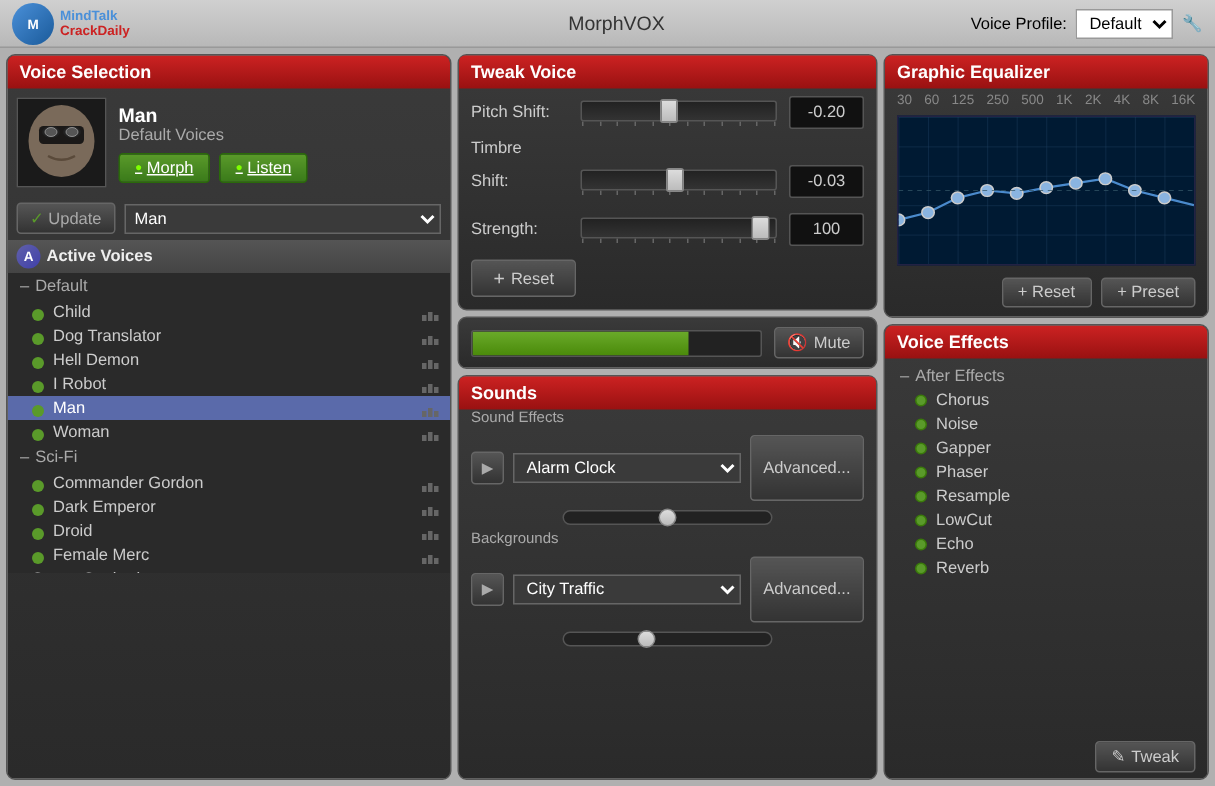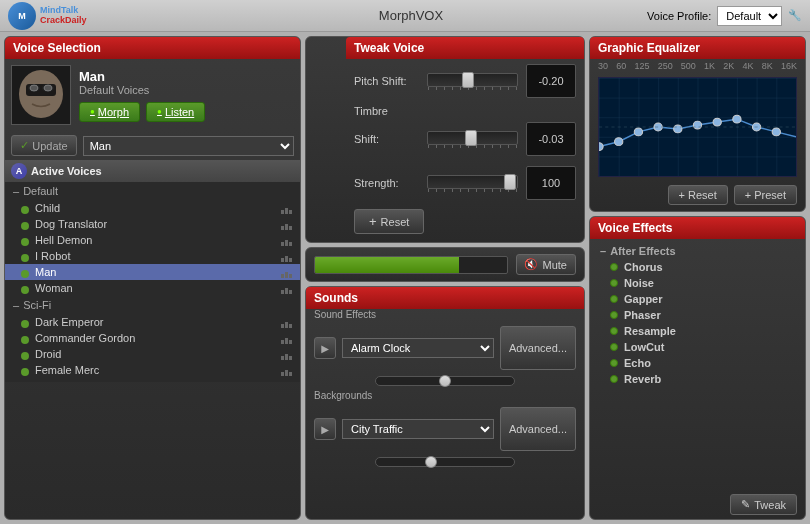--- a/index.html
+++ b/index.html
@@ -240,21 +240,20 @@
       width: 280px;
       flex-shrink: 0;
       display: flex;
       flex-direction: column;
       gap: 4px;
     }
     .tweak-panel {
       background: linear-gradient(to bottom, #3a3a3a, #2a2a2a);
       border-radius: 6px;
       border: 1px solid #555;
-      padding-left: 40px;
     }
     .slider-row {
       display: flex;
       align-items: center;
       padding: 5px 8px;
       gap: 8px;
     }
     .slider-label {
       color: #ccc;
       font-size: 11px;
@@ -289,21 +288,21 @@
       justify-content: space-between;
       padding: 0 1px;
     }
     .tick-marks span {
       width: 1px;
       height: 3px;
       background: #666;
     }
     .value-box {
       width: 50px;
-      height: 34px;
+      height: 22px;
       background: #111;
       border: 1px solid #555;
       color: #ccc;
       font-size: 11px;
       text-align: center;
       border-radius: 2px;
       display: flex;
       align-items: center;
       justify-content: center;
       flex-shrink: 0;
@@ -489,21 +488,20 @@
       border: 1px solid #555;
       flex: 1;
       overflow: hidden;
       display: flex;
       flex-direction: column;
     }
     .effects-list {
       flex: 1;
       overflow-y: auto;
       padding: 4px 6px;
-      font-weight: bold;
     }
     .effects-list::-webkit-scrollbar { width: 6px; }
     .effects-list::-webkit-scrollbar-track { background: #222; }
     .effects-list::-webkit-scrollbar-thumb { background: #555; }
     .effect-group-label {
       color: #aaa;
       font-size: 11px;
       padding: 2px 4px;
       display: flex;
       align-items: center;
@@ -663,30 +661,30 @@
         <div class="bars">
             <span style="height:4px"></span>
             <span style="height:6px"></span>
             <span style="height:4px"></span>
           </div>
       </div>
 
       <div class="voice-group-label">Sci-Fi</div>
       <div class="voice-item">
         <span class="dot"></span>
-        <span>Dark Emperor</span>
+        <span>Commander Gordon</span>
         <div class="bars">
             <span style="height:4px"></span>
             <span style="height:6px"></span>
             <span style="height:4px"></span>
           </div>
       </div>
       <div class="voice-item">
         <span class="dot"></span>
-        <span>Commander Gordon</span>
+        <span>Dark Emperor</span>
         <div class="bars">
             <span style="height:4px"></span>
             <span style="height:6px"></span>
             <span style="height:4px"></span>
           </div>
       </div>
       <div class="voice-item">
         <span class="dot"></span>
         <span>Droid</span>
         <div class="bars">

